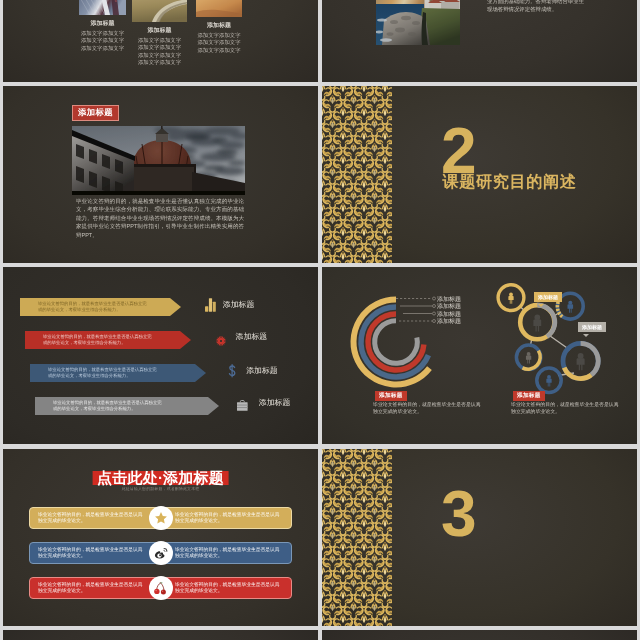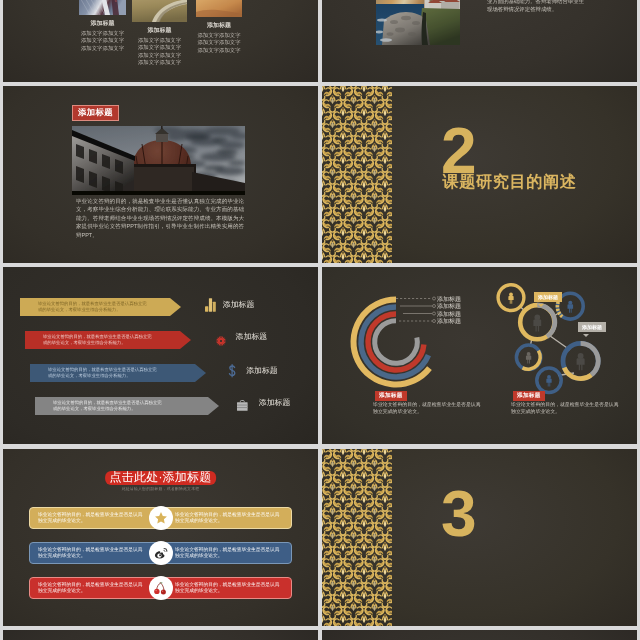--- a/index.html
+++ b/index.html
@@ -59,21 +59,21 @@
   .s6-leg{position:absolute;font-size:6px;line-height:7px;color:#dcd8d1;white-space:nowrap;}
   .s6-callout{position:absolute;font-size:5px;font-weight:bold;color:#fff;padding:1.5px 4px 2px;line-height:6px;white-space:nowrap;}
   .s6-callout:after{content:"";position:absolute;width:0;height:0;border:3px solid transparent;}
   .s6-callout.co1{left:212px;top:25px;background:#ddb55f;}
   .s6-callout.co1:after{left:4px;bottom:-5px;border-top-color:#ddb55f;border-bottom-width:0;}
   .s6-callout.co2{left:256px;top:55px;background:#b4b0a8;}
   .s6-callout.co2:after{left:5px;bottom:-5px;border-top-color:#b4b0a8;border-bottom-width:0;}
   
   .s7{background:radial-gradient(ellipse 118% 140% at 48% 40%,#3c3832 0%,#343029 44%,#29251f 78%,#1d1a16 100%);}
   .s7-title{position:absolute;left:50%;transform:translateX(-50%);top:22px;background:#cf2b21;
-     color:#fff;font-size:12px;font-weight:normal;padding:0.5px 5px 1.5px;line-height:11.5px;letter-spacing:.2px;white-space:nowrap;border-radius:6px;}
+     color:#fff;font-size:15px;font-weight:bold;padding:0.5px 5px 1.5px;line-height:11.5px;letter-spacing:.2px;white-space:nowrap;}
   .s7-sub{position:absolute;left:50%;transform:translateX(-50%);top:37px;font-size:3.9px;color:#8b8780;white-space:nowrap;letter-spacing:.2px;}
   .s7-row{position:absolute;left:26px;width:263px;height:22px;}
   .s7-bar{position:absolute;top:0;height:22px;border-radius:4px;box-sizing:border-box;}
   .s7-txt{position:absolute;font-size:4.75px;line-height:6.6px;color:#fff;width:108px;top:4.5px;}
   .s7-circ{position:absolute;left:50%;top:50%;transform:translate(-50%,-50%);
      width:24px;height:24px;border-radius:50%;background:#fff;
      display:flex;align-items:center;justify-content:center;}
   .sec{background:radial-gradient(ellipse 120% 135% at 46% 40%,#3e3a34 0%,#363229 40%,#2a2620 72%,#1c1a16 100%);}
   .sec .band{position:absolute;left:0;top:0;width:70px;height:177px;overflow:hidden;}
   .sec .band svg{display:block;}

